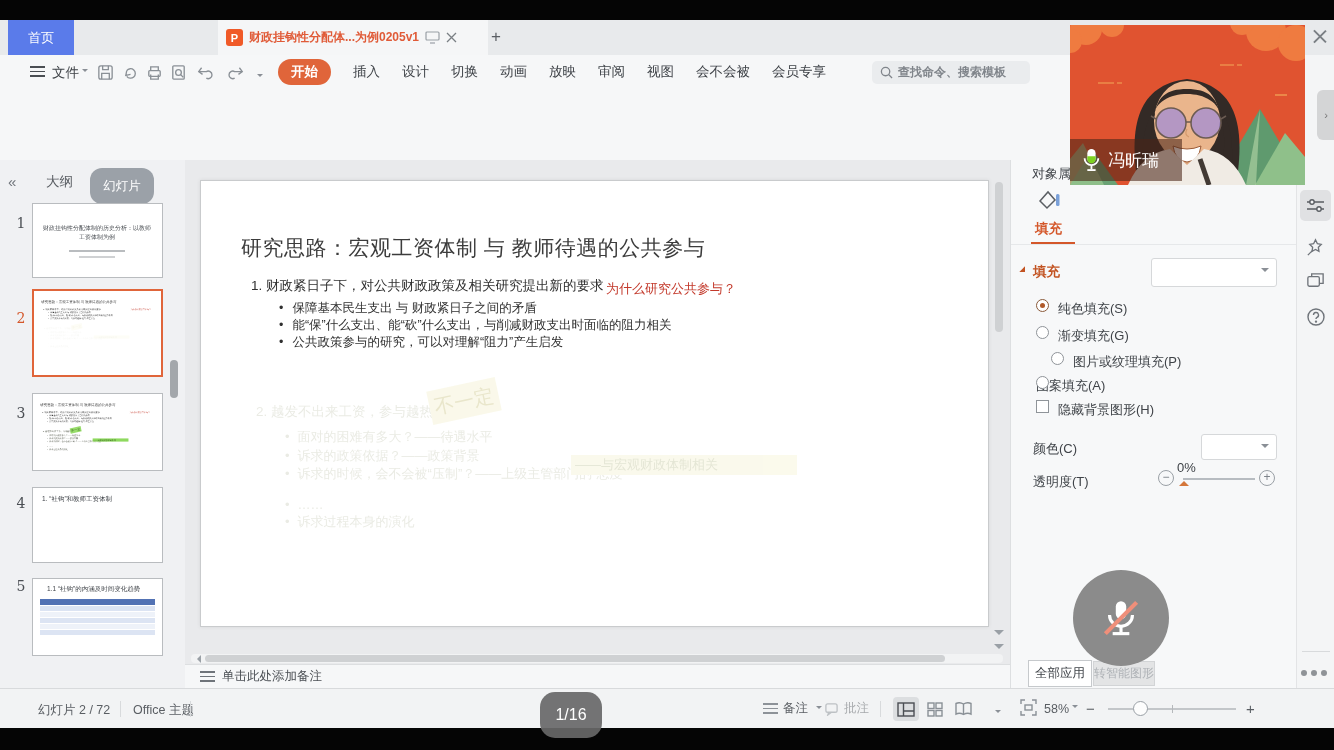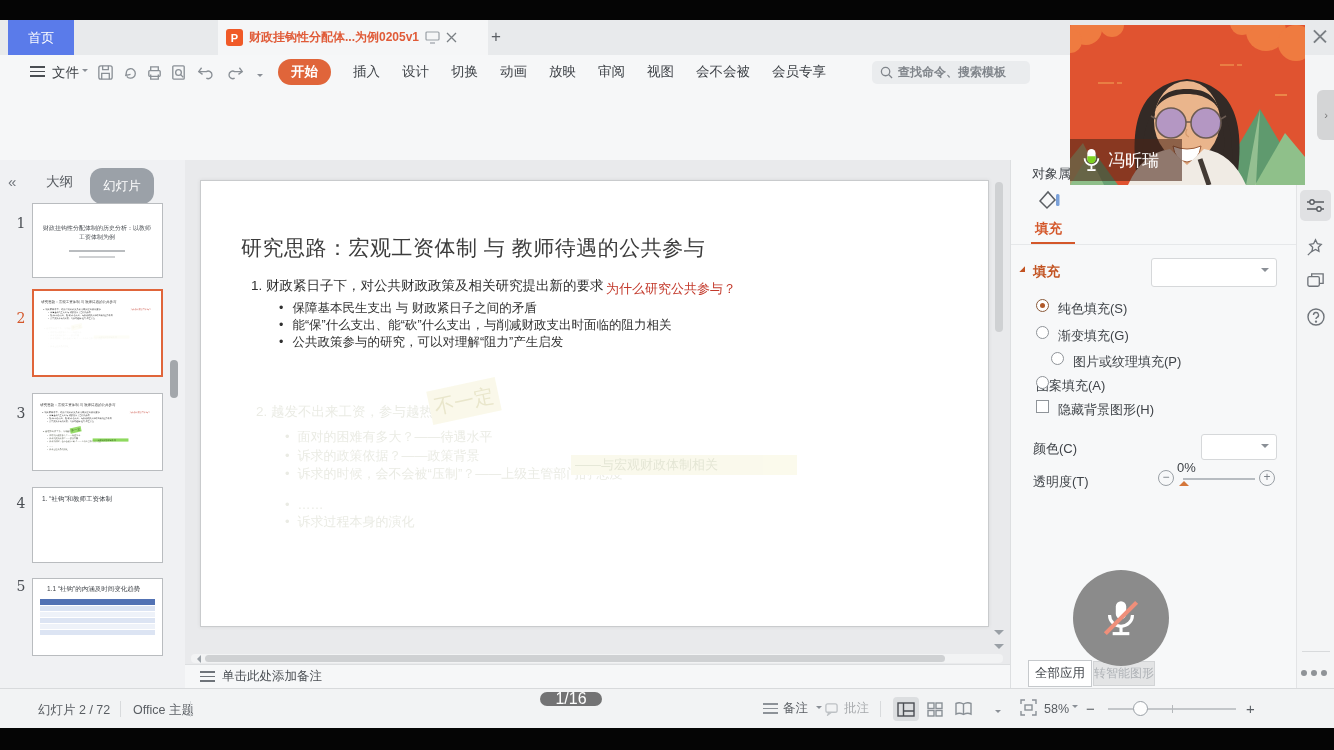--- a/index.html
+++ b/index.html
@@ -147,21 +147,21 @@
   .close-x{left:1311px;top:28px;width:17px;height:17px;z-index:70;}
   .close-x::before,.close-x::after{content:"";position:absolute;left:8px;top:0;width:1.6px;height:17px;background:#7a7f84;}
   .close-x::before{transform:rotate(45deg);}
   .close-x::after{transform:rotate(-45deg);}
   .mic-circle{left:1073px;top:570px;width:96px;height:96px;border-radius:50%;background:#8b8b8b;z-index:62;
               display:flex;align-items:center;justify-content:center;}
   .btn-apply{left:1028px;top:660px;width:62px;height:25px;background:#fff;border:1px solid #c6c9cc;z-index:66;
              font-size:12.5px;color:#3f4348;display:flex;align-items:center;justify-content:center;}
   .btn-resetbg{left:1093px;top:661px;width:60px;height:23px;background:#e3e4e5;border:1px solid #d2d4d6;z-index:58;
              font-size:12px;color:#aeb2b6;display:flex;align-items:center;justify-content:center;}
-  .page-pill{left:540px;top:692px;width:62px;height:14px;background:rgba(104,104,104,.92);border-radius:15px;z-index:70;
+  .page-pill{left:540px;top:692px;width:62px;height:46px;background:rgba(104,104,104,.92);border-radius:15px;z-index:70;
              color:#fff;font-size:16px;display:flex;align-items:center;justify-content:center;}
 </style>
 </head>
 <body>
 
 <div class="screen">
 
   <div class="abs bar-black-top"></div>
 
   <div class="abs tabbar">

